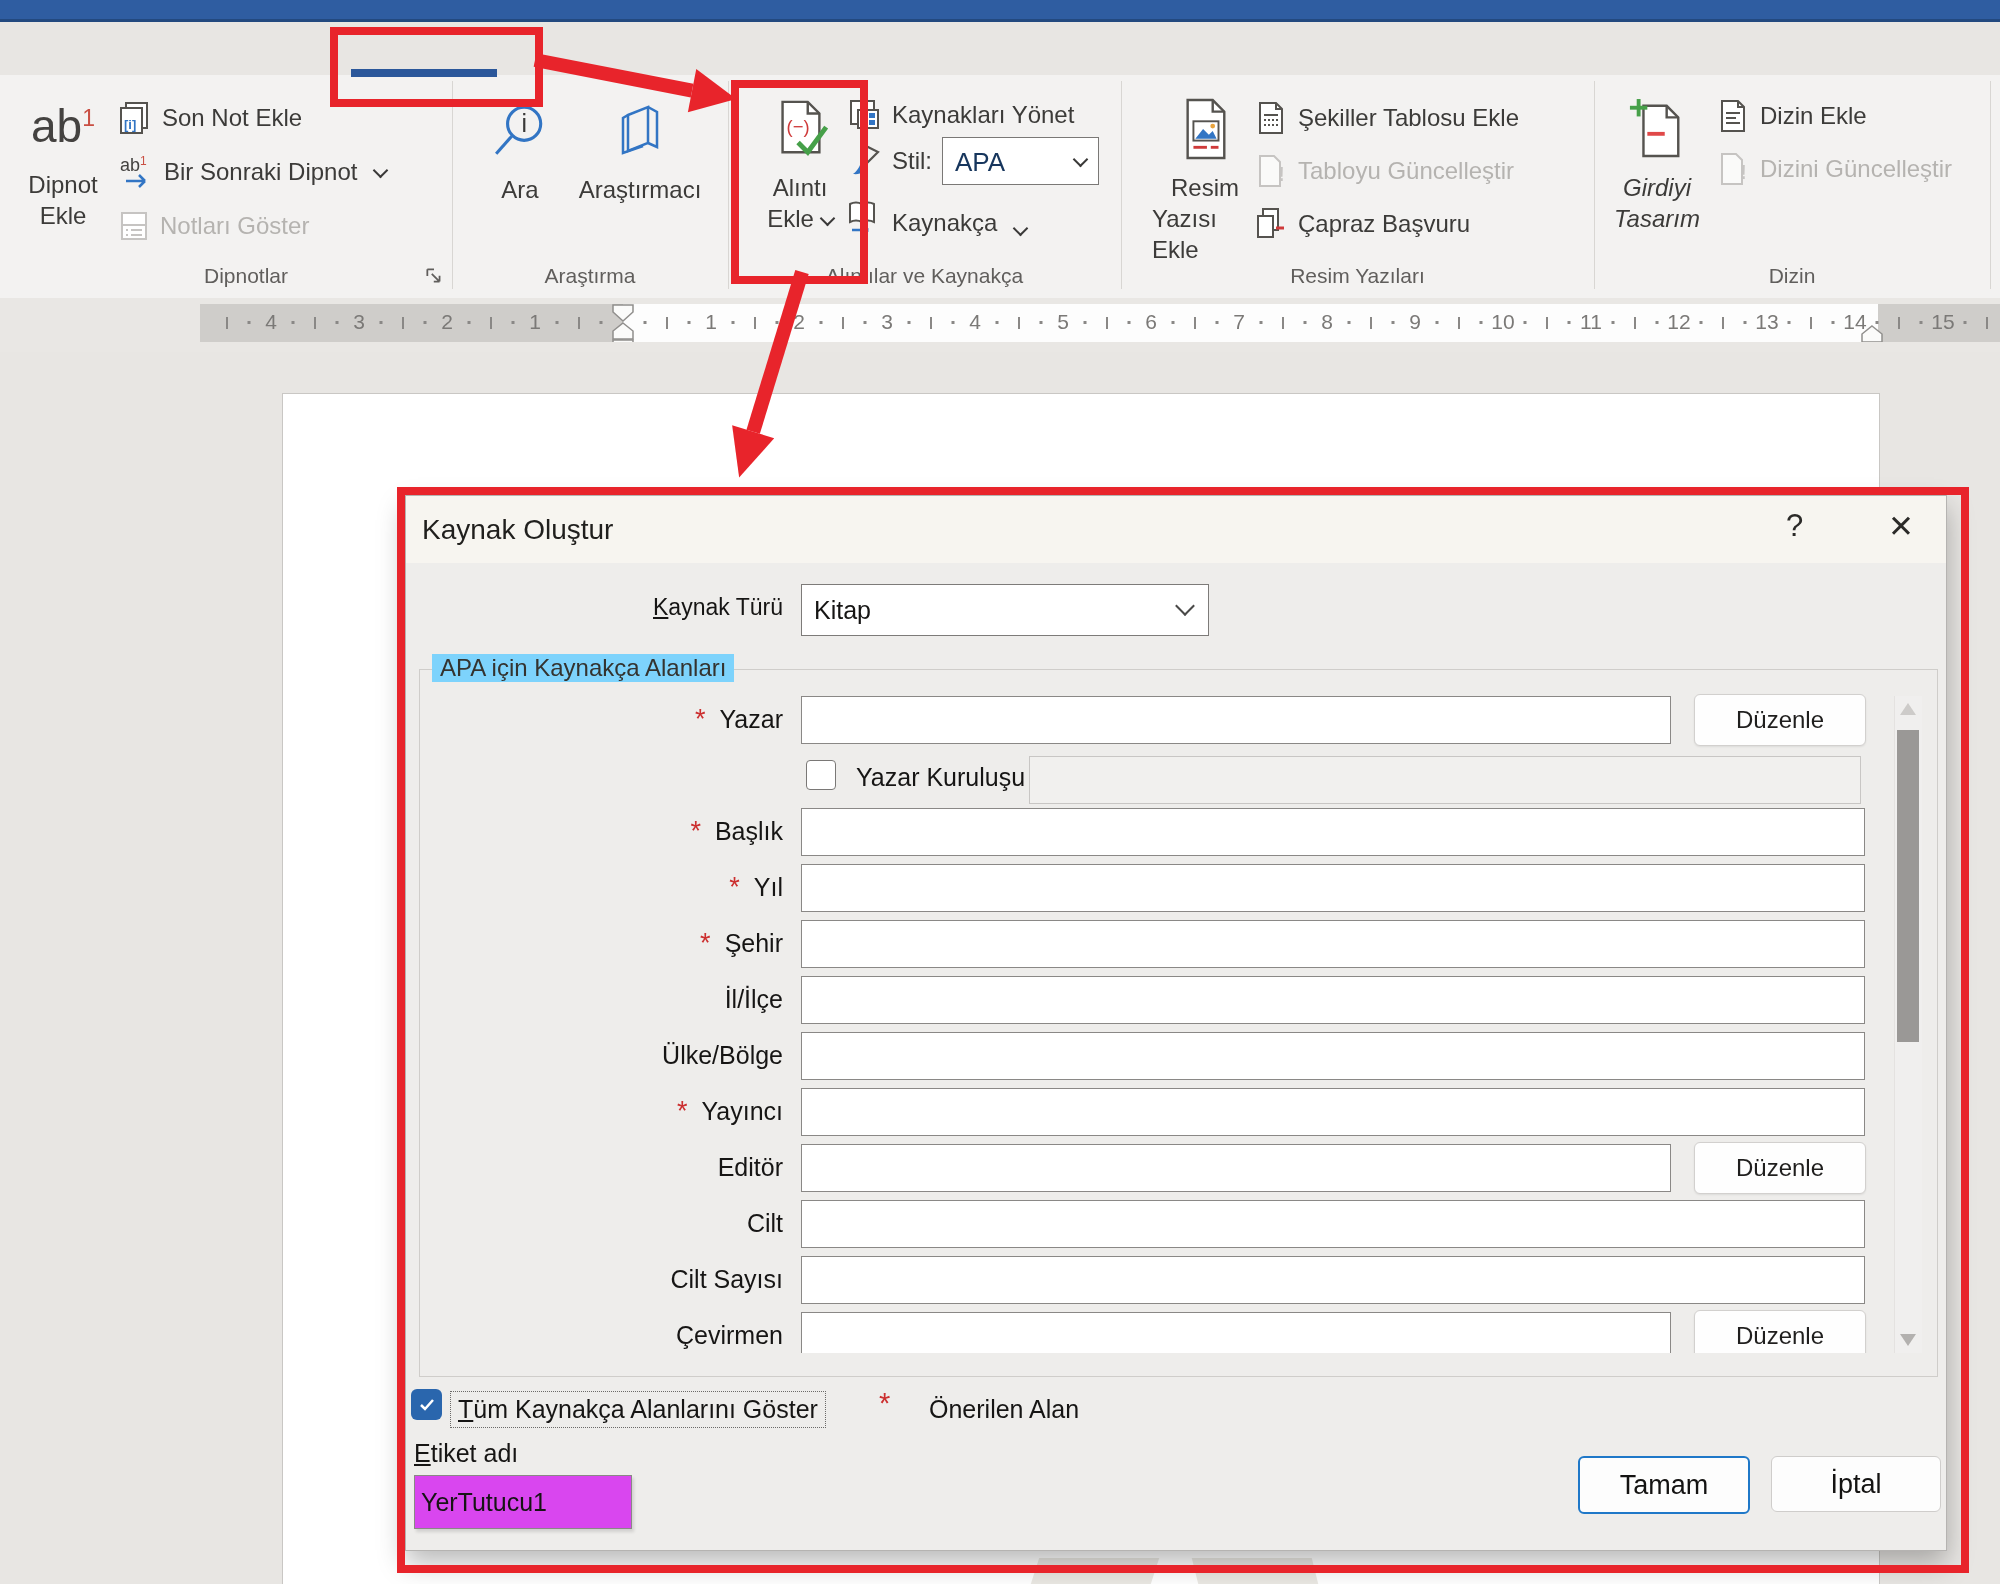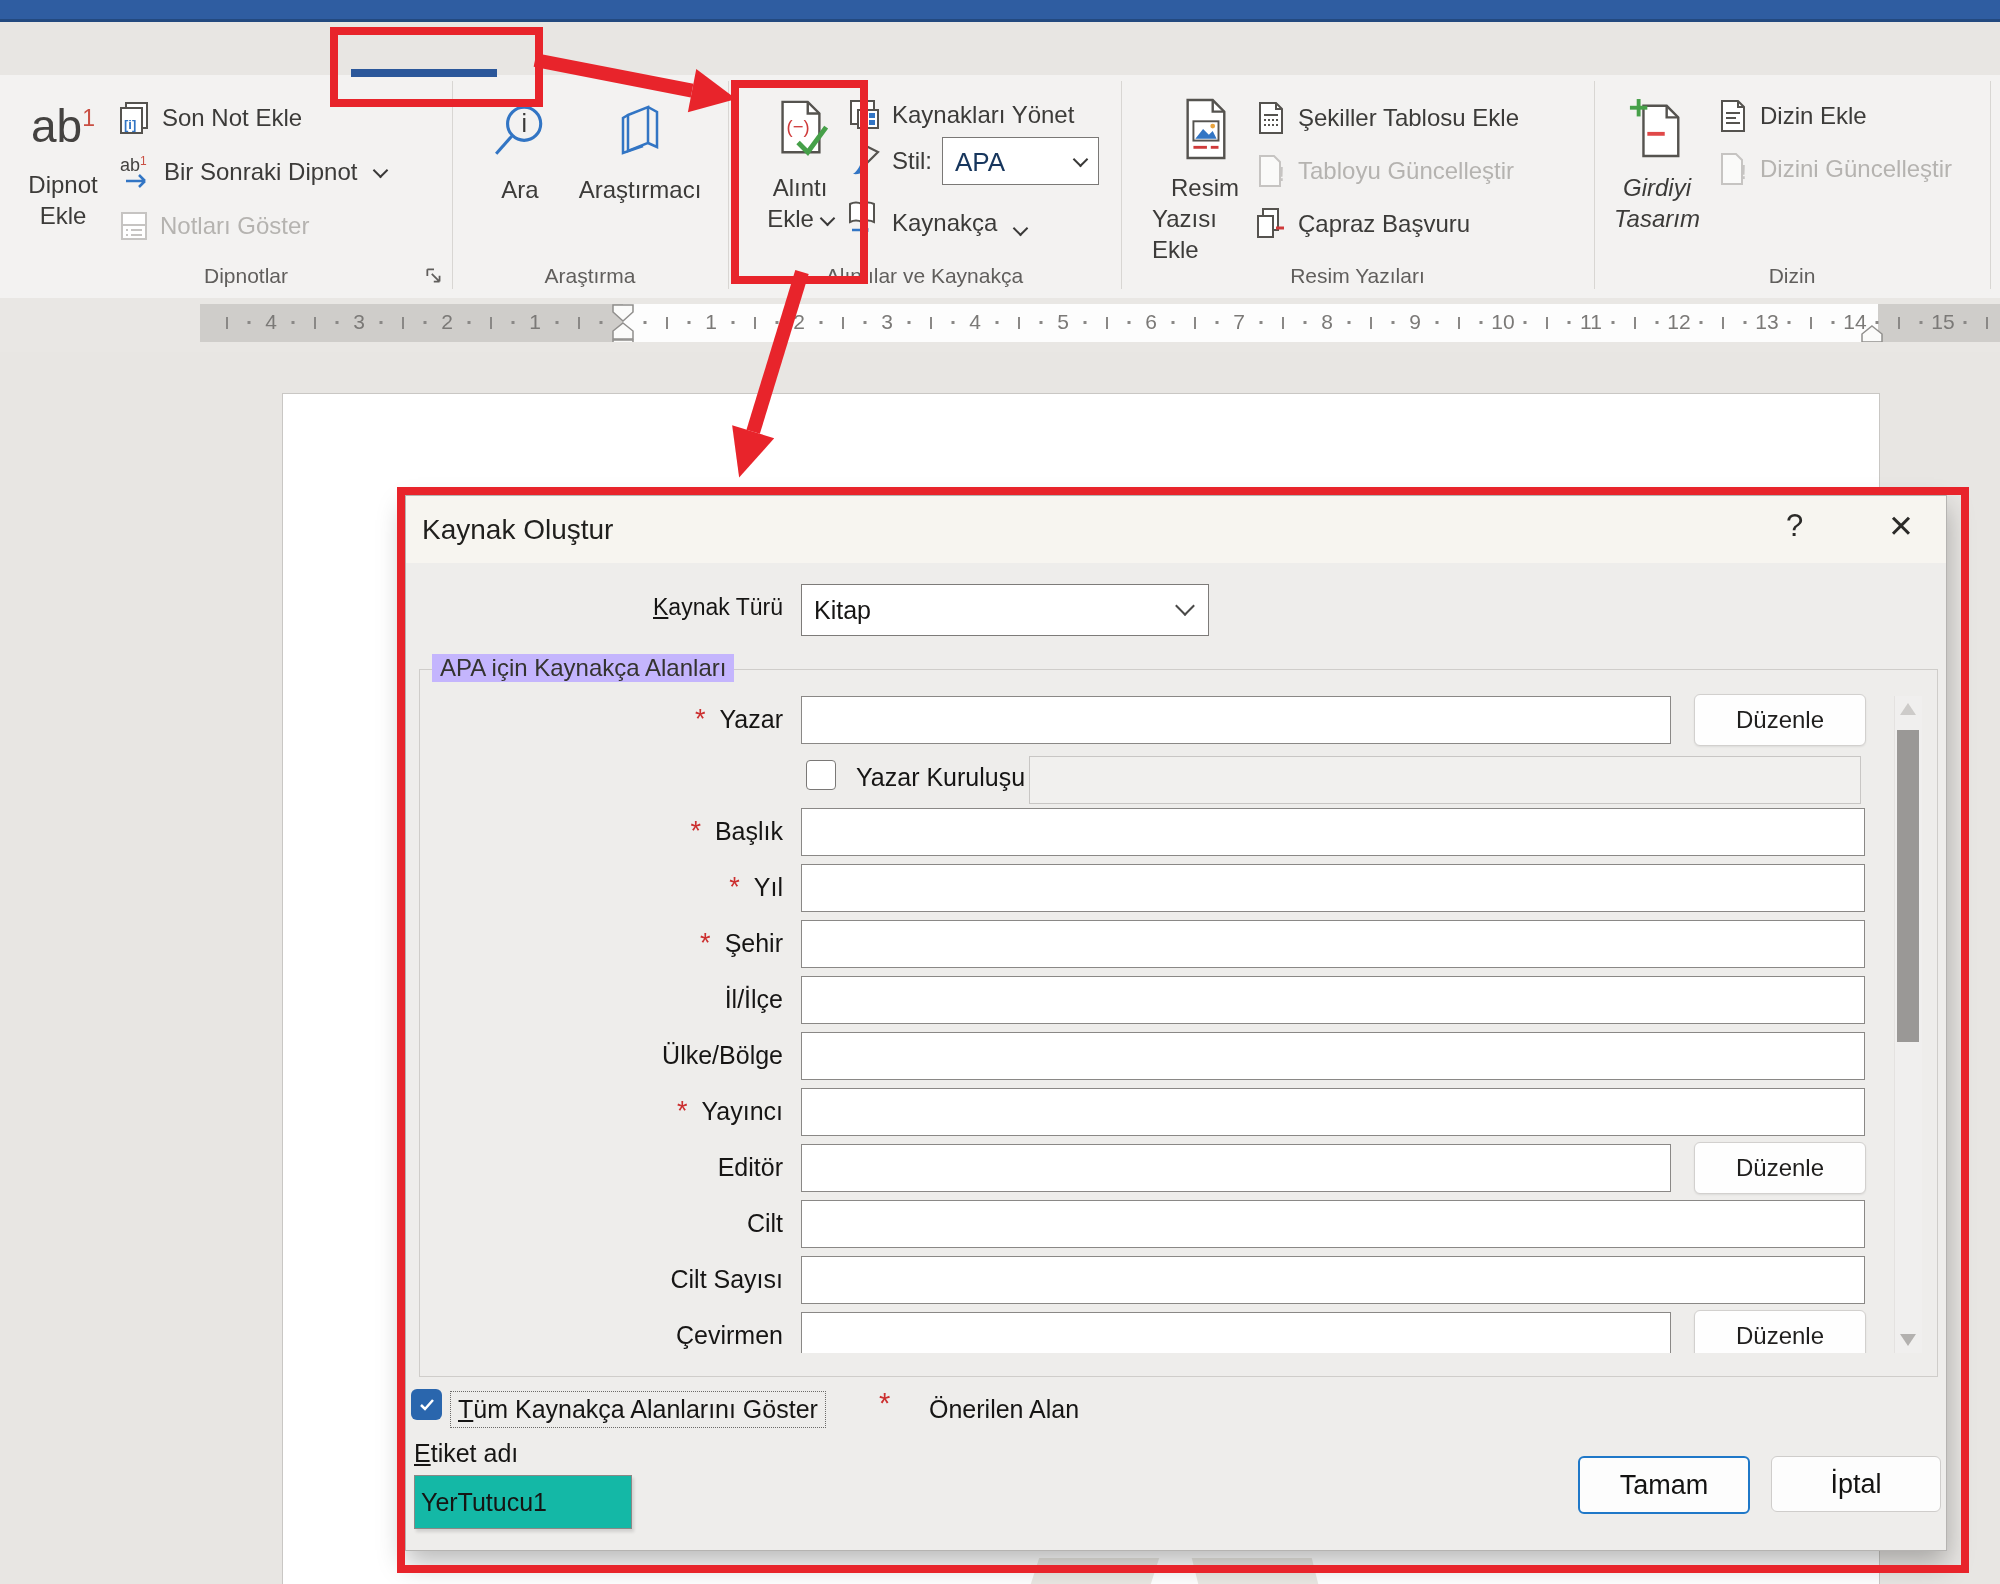--- a/index.html
+++ b/index.html
@@ -38,39 +38,39 @@
   .dlg-titlebar{position:absolute;left:0;top:0;width:100%;height:67px;background:#f7f5f0;}
   .dlg-title{position:absolute;left:16px;top:18px;font-size:28px;color:#201f1d;}
   .dlg-help{position:absolute;left:1380px;top:12px;font-size:31px;font-weight:300;color:#2b2a28;cursor:default;}
   .dlg-close{position:absolute;left:1482px;top:12px;font-size:31px;font-weight:300;color:#2b2a28;cursor:default;}
   .src-label{position:absolute;left:100px;top:98px;width:277px;text-align:right;font-size:23px;color:#161514;}
   .src-select{position:absolute;left:395px;top:88px;width:406px;height:50px;background:#fff;border:1px solid #7d7b79;}
   .src-select .val{position:absolute;left:12px;top:11px;font-size:25px;color:#161514;}
   .sel-chevbox{position:absolute;right:4px;top:4px;width:38px;height:40px;display:flex;align-items:center;justify-content:center;}
   .chev-lg{width:12px;height:12px;border-right:2px solid #4a4948;border-bottom:2px solid #4a4948;transform:rotate(45deg);margin-top:-6px;}
   .groupbox{position:absolute;left:13px;top:173px;width:1517px;height:706px;border:1px solid #cfcdca;}
-  .gb-legend{position:absolute;left:26px;top:158px;background:#c4b5fd;padding:0 8px;font-size:24px;color:#34332f;z-index:2;}
+  .gb-legend{position:absolute;left:26px;top:158px;background:#7dd3fc;padding:0 8px;font-size:24px;color:#34332f;z-index:2;}
   .fields-vp{position:absolute;left:13px;top:173px;width:1517px;height:684px;overflow:hidden;}
   .frow-label{position:absolute;display:flex;justify-content:flex-end;align-items:center;gap:14px;width:364px;height:46px;font-size:25px;color:#161514;white-space:nowrap;}
   .req-star{color:#cc2f2f;font-size:27px;}
   .finput{position:absolute;height:46px;background:#fff;border:1px solid #8a8886;}
   .finput.disabled{background:#f1f0ee;border-color:#c8c6c4;}
   .fbtn{position:absolute;width:170px;height:50px;background:#fefefe;border:1px solid #d2d0ce;border-radius:6px;font-size:24px;color:#201f1e;display:flex;align-items:center;justify-content:center;box-shadow:0 1px 2px rgba(0,0,0,.08);}
   .cb-empty{position:absolute;width:28px;height:28px;background:#fff;border:1px solid #7a7876;border-radius:4px;}
   .org-label{position:absolute;font-size:25px;color:#161514;white-space:nowrap;}
   .scrollbar{position:absolute;left:1475px;top:27px;width:27px;height:657px;background:#f0efee;border-left:1px solid #e4e2e0;}
   .sb-up{position:absolute;top:7px;left:5px;width:0;height:0;border-left:8px solid transparent;border-right:8px solid transparent;border-bottom:12px solid #cdcbc9;}
   .sb-thumb{position:absolute;top:34px;left:2px;width:22px;height:312px;background:#9a9896;}
   .sb-down{position:absolute;bottom:7px;left:5px;width:0;height:0;border-left:8px solid transparent;border-right:8px solid transparent;border-top:12px solid #b3b1af;}
   .cbx-checked{position:absolute;left:5px;top:893px;width:31px;height:31px;background:#2a66ad;border-radius:6px;display:flex;align-items:center;justify-content:center;}
   .show-all-label{position:absolute;left:44px;top:895px;padding:3px 7px;border:1px dotted #6b6a68;font-size:25px;color:#161514;white-space:nowrap;}
   .legend-star{position:absolute;left:473px;top:891px;font-size:29px;color:#cc2f2f;}
   .legend-text{position:absolute;left:523px;top:899px;font-size:25px;color:#161514;}
   .tag-label{position:absolute;left:8px;top:943px;font-size:25px;color:#161514;}
-  .tag-input{position:absolute;left:8px;top:979px;width:210px;height:52px;background:#14b8a6;border:1px solid #8a8886;font-size:25px;color:#161514;display:flex;align-items:center;padding-left:6px;box-shadow:2px 3px 3px rgba(0,0,0,.12);}
+  .tag-input{position:absolute;left:8px;top:979px;width:210px;height:52px;background:#d946ef;border:1px solid #8a8886;font-size:25px;color:#161514;display:flex;align-items:center;padding-left:6px;box-shadow:2px 3px 3px rgba(0,0,0,.12);}
   .btn{position:absolute;top:960px;width:168px;height:54px;background:#fdfdfd;border-radius:6px;font-size:27px;color:#141312;display:flex;align-items:center;justify-content:center;}
   .btn-ok{left:1172px;border:2px solid #1f78c8;}
   .btn-cancel{left:1365px;border:1px solid #cfcdcb;}
   
   .ann-box{position:absolute;border:8px solid #e8242b;z-index:30;pointer-events:none;}
   .ann-svg{position:absolute;left:0;top:0;z-index:31;pointer-events:none;}
   u{text-decoration:underline;}
 </style>
 </head>
 <body>

